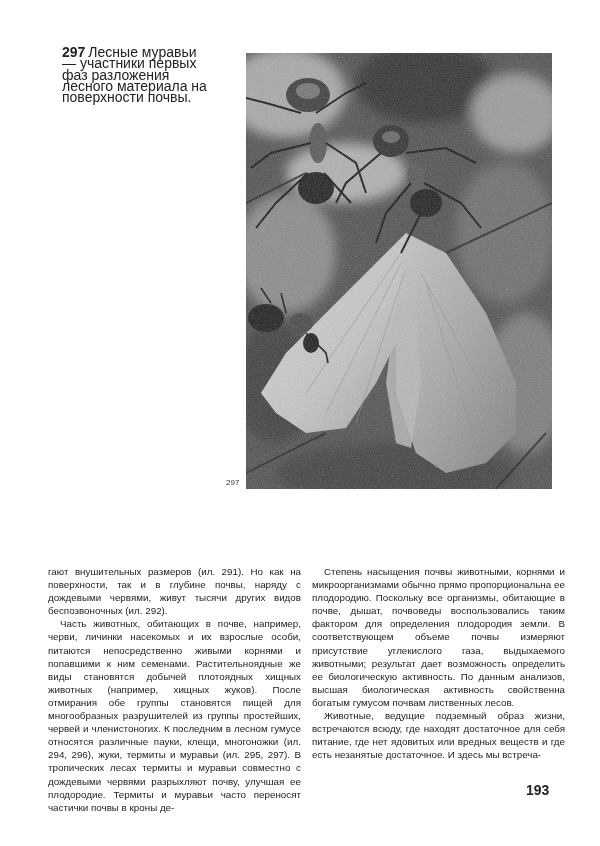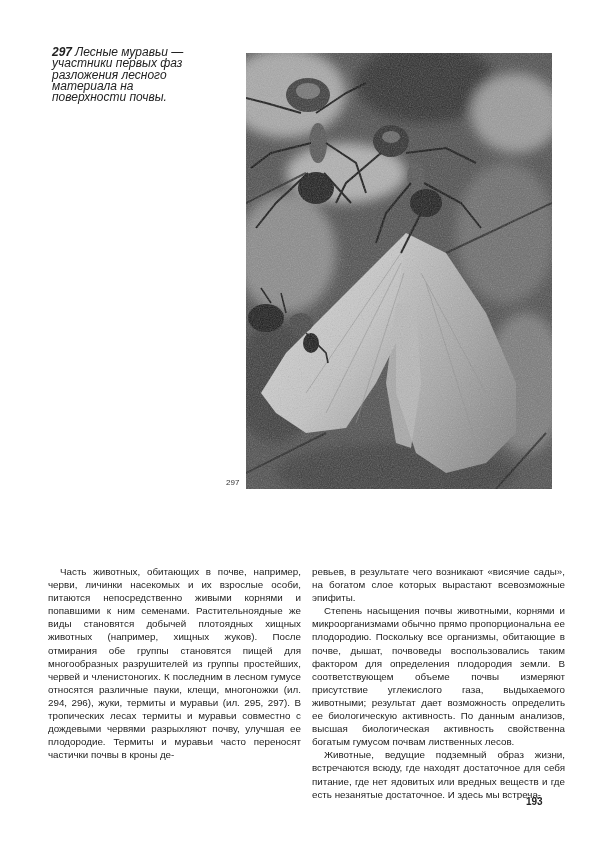--- a/index.html
+++ b/index.html
@@ -10,27 +10,26 @@
     body {
       width: 600px;
       height: 846px;
       position: relative;
       overflow: hidden;
       font-family: "Liberation Sans", "DejaVu Sans", sans-serif;
       color: #1a1a1a;
     }
     .caption {
       position: absolute;
-      left: 52px;
+      left: 62px;
       top: 47px;
       width: 150px;
-      font-size: 12px;
+      font-size: 14px;
       line-height: 11.3px;
       color: #222;
-      font-style: italic;
     }
     .caption .num {
       font-weight: bold;
       margin-right: 3px;
     }
     .photo {
       position: absolute;
       left: 246px;
       top: 53px;
       width: 306px;
@@ -64,24 +63,23 @@
     .col p {
       margin: 0;
     }
     .col p.indent {
       text-indent: 12px;
     }
     .page-num {
       position: absolute;
       left: 526px;
       top: 782px;
-      font-size: 10px;
+      font-size: 14px;
       font-weight: bold;
       color: #222;
-      margin-top: 14px;
     }
   </style>
 </head>
 <body>
 
 <div class="caption">
   <span class="num">297</span><span>Лесные муравьи — участники первых фаз разложения лесного материала на поверхности почвы.</span>
 </div>
 
 <div class="photo" title="Black-and-white photograph: forest ants (wood ants) on a dead moth lying on the forest floor">
@@ -183,22 +181,22 @@
       <path d="M40 260 L35 240"></path>
     </g>
 
     <rect x="0" y="0" width="306" height="436" filter="url(#grain)" fill="#888"></rect>
   </svg>
 </div>
 
 <div class="photo-num">297</div>
 
 <div class="col left">
+  <p>гают внушительных размеров (ил. 291). Но как на поверхности, так и в глубине почвы, наряду с дождевыми червями, живут тысячи других видов беспозвоночных (ил. 292).</p>
   <p class="indent">Часть животных, обитающих в почве, например, черви, личинки насекомых и их взрослые особи, питаются непосредственно живыми корнями и попавшими к ним семенами. Растительноядные же виды становятся добычей плотоядных хищных животных (например, хищных жуков). После отмирания обе группы становятся пищей для многообразных разрушителей из группы простейших, червей и членистоногих. К последним в лесном гумусе относятся различные пауки, клещи, многоножки (ил. 294, 296), жуки, термиты и муравьи (ил. 295, 297). В тропических лесах термиты и муравьи совместно с дождевыми червями разрыхляют почву, улучшая ее плодородие. Термиты и муравьи часто переносят частички почвы в кроны де-</p>
 </div>
 
 <div class="col right">
-  <p>ревьев, в результате чего возникают «висячие сады», на богатом слое которых вырастают всевозможные эпифиты.</p>
   <p class="indent">Степень насыщения почвы животными, корнями и микроорганизмами обычно прямо пропорциональна ее плодородию. Поскольку все организмы, обитающие в почве, дышат, почвоведы воспользовались таким фактором для определения плодородия земли. В соответствующем объеме почвы измеряют присутствие углекислого газа, выдыхаемого животными; результат дает возможность определить ее биологическую активность. По данным анализов, высшая биологическая активность свойственна богатым гумусом почвам лиственных лесов.</p>
   <p class="indent">Животные, ведущие подземный образ жизни, встречаются всюду, где находят достаточное для себя питание, где нет ядовитых или вредных веществ и где есть незанятые достаточное. И здесь мы встреча-</p>
 </div>
 
 <div class="page-num">193</div>
 
 </body></html>

